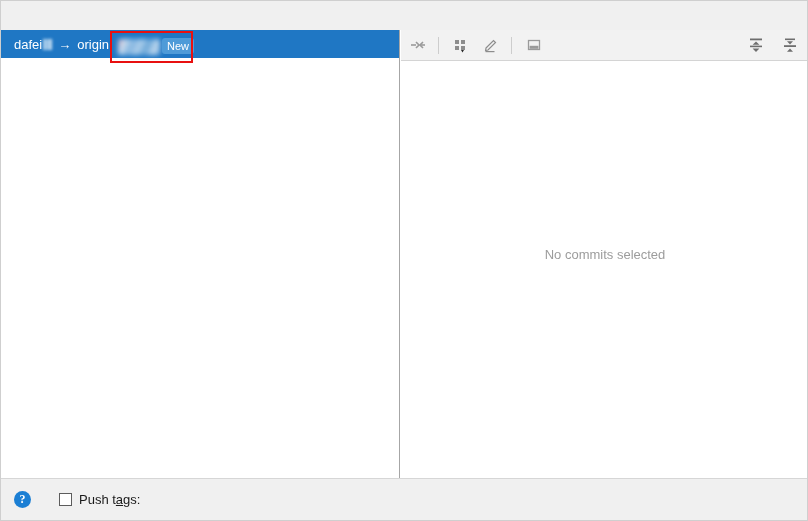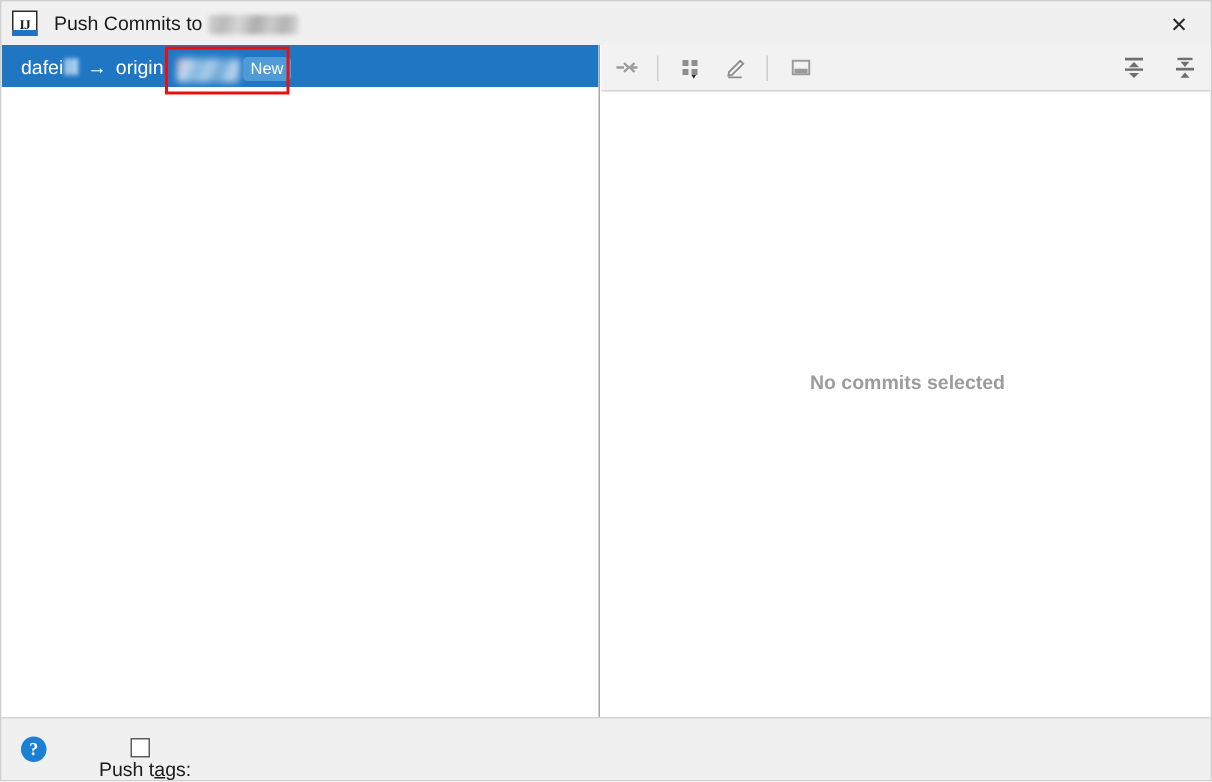--- a/index.html
+++ b/index.html
@@ -199,21 +199,20 @@
     position: absolute;
     left: 0; top: 0;
     width: 408px; height: 448px;
     display: flex;
     align-items: center;
     justify-content: center;
     font-size: 13px;
     color: #9c9c9c;
     box-sizing: border-box;
     pointer-events: none;
-    font-weight: bold;
   }
 
   
   .bottombar {
     position: absolute;
     left: 0; top: 477px;
     width: 808px; height: 43px;
     background: #f0f0f0;
     border-top: 1px solid #d6d6d6;
   }
@@ -229,50 +228,40 @@
     display: flex;
     align-items: center;
     justify-content: center;
     font-family: "Liberation Serif", serif;
   }
   .pushtags-wrap {
     position: absolute;
     left: 58px; top: 13px;
     display: flex;
     align-items: center;
-    flex-direction: column;
   }
   .cb-box {
     width: 13px; height: 13px;
     border: 1px solid #5c5c5c;
     background: #ffffff;
     box-sizing: border-box;
   }
   .cb-label {
     margin-left: 7px;
     font-size: 13px;
     color: #1a1a1a;
     white-space: nowrap;
   }
   .cb-label u { text-decoration: underline; }
 </style>
 </head>
 <body>
 
 <div id="app">
 
-  <div class="titlebar">
-    <div class="ij-icon">IJ</div>
-    <div class="title-text">
-      <span>Push Commits to</span><span class="title-redacted"></span>
-    </div>
-    <div class="close-btn">
-      <span>✕</span>
-    </div>
-  </div>
 
   <div class="content">
 
     <div class="left-pane">
       <div class="tree-row">
         <span class="branch-local">dafei</span>
         <span class="blur-small"></span>
         <span class="arrow-sep">→</span>
         <span class="branch-remote">origin</span>
 

